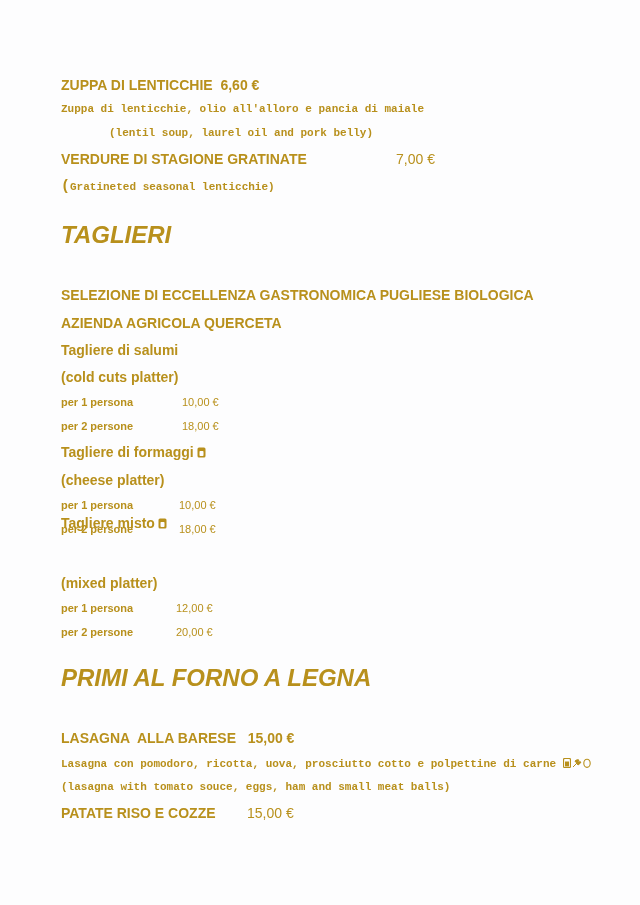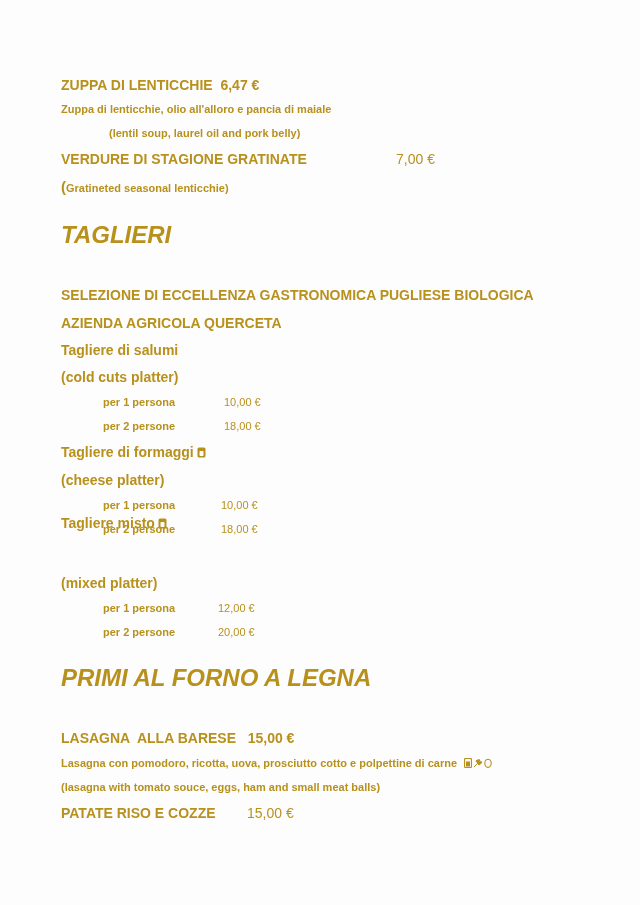--- a/index.html
+++ b/index.html
@@ -6,33 +6,33 @@
     body {
       width: 640px; height: 905px;
       background: #fdfdfe;
       font-family: "Liberation Sans", sans-serif;
       color: #b8901c;
       position: relative;
       overflow: hidden;
     }
     .abs { position: absolute; left: 61px; white-space: pre; font-weight: bold; line-height: 1; }
     .h-item { font-size: 14px; }
-    .desc { font-size: 11px; }
+    .desc { font-size: 11px; font-family: Liberation Mono, monospace; }
     .section { font-size: 24px; font-style: italic; }
     .platter { font-size: 14px; }
-    .portion { font-size: 11px; margin-left: 42px; }
+    .portion { font-size: 11px; }
     .price-abs { position: absolute; white-space: pre; font-weight: normal; line-height: 1; }
     .icon { display: inline-block; vertical-align: -1px; margin-left: 3px; }
     .icon svg { display: block; }
     .paren-big { font-size: 15px; }
   </style>
 </head>
 <body>
 
-<div class="abs h-item" style="top:78px;">ZUPPA DI LENTICCHIE  6,47 €</div>
+<div class="abs h-item" style="top:78px;">ZUPPA DI LENTICCHIE  6,60 €</div>
 <div class="abs desc" style="top:104px;">Zuppa di lenticchie, olio all'alloro e pancia di maiale</div>
 <div class="abs desc" style="top:128px;padding-left:48px;">(lentil soup, laurel oil and pork belly)</div>
 
 <div class="abs h-item" style="top:152px;">VERDURE DI STAGIONE GRATINATE</div>
 <div class="price-abs h-item" style="top:152px; left:396px;">7,00 €</div>
 <div class="abs desc" style="top:179px;"><span class="paren-big">(</span><span>Gratineted seasonal lenticchie)</span></div>
 
 <div class="abs section" style="top:223px;">TAGLIERI</div>
 <div class="abs h-item" style="top:288px;">SELEZIONE DI ECCELLENZA GASTRONOMICA PUGLIESE BIOLOGICA</div>
 <div class="abs h-item" style="top:316px;">AZIENDA AGRICOLA QUERCETA</div>

